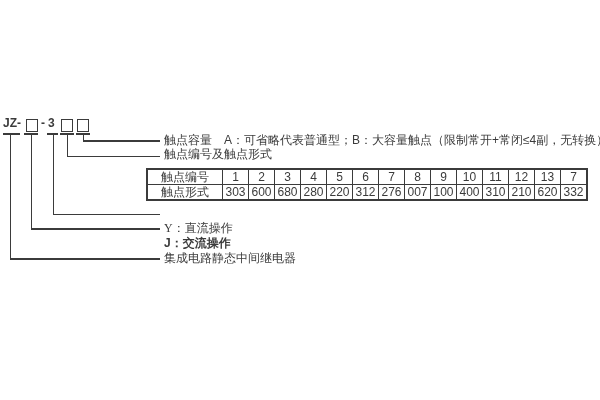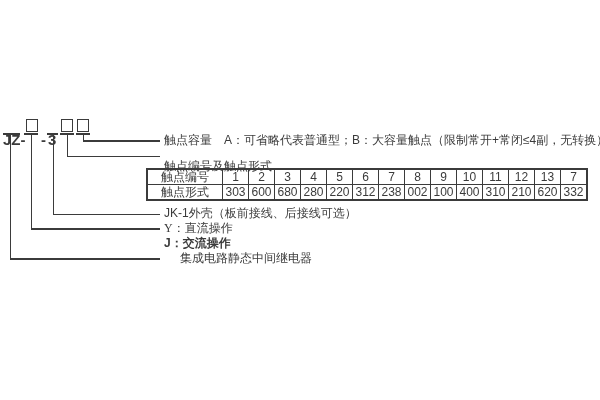--- a/index.html
+++ b/index.html
@@ -11,24 +11,24 @@
     position: relative;
     width: 600px;
     height: 400px;
     background: #ffffff;
     font-family: "Liberation Sans", "DejaVu Sans", sans-serif;
     color: #3b3b3b;
     overflow: hidden;
   }
   .code-text {
     position: absolute;
-    font-size: 15px;
+    font-size: 12px;
     font-weight: bold;
     line-height: 15px;
-    top: 132px;
+    top: 116px;
     white-space: pre;
   }
   .code-box {
     position: absolute;
     top: 119px;
     width: 10px;
     height: 11px;
     border: 1.5px solid #3b3b3b;
     background: #ffffff;
     box-sizing: content-box;
@@ -103,25 +103,24 @@
   <div class="vline" style="left:66.5px;top:134px;height:23px;"></div>
   <div class="vline" style="left:82.5px;top:134px;height:7.5px;"></div>
 
   <div class="hline" style="left:82.5px;top:140px;width:77.5px;"></div>
   <div class="hline" style="left:66.5px;top:155.5px;width:93.5px;"></div>
   <div class="hline" style="left:52.5px;top:213.5px;width:107.5px;"></div>
   <div class="hline" style="left:30.5px;top:228px;width:129.5px;"></div>
   <div class="hline" style="left:9.5px;top:258px;width:150.5px;"></div>
 
   <div class="ann-label" style="top:134px;">触点容量　A：可省略代表普通型；B：大容量触点（限制常开+常闭≤4副，无转换）</div>
-  <div class="ann-label" style="top:160px;">触点编号及触点形式</div>
-  <div class="ann-label" style="top:207px;">JK-1外壳（板前接线、后接线可选）</div>
+  <div class="ann-label" style="top:149px;font-family:Liberation Mono, monospace;">触点编号及触点形式</div>
   <div class="ann-label" style="top:222px;font-family:Liberation Serif, serif;">Y：直流操作</div>
   <div class="ann-label" style="top:237px;font-weight:bold;">J：交流操作</div>
-  <div class="ann-label" style="top:252px;margin-left:16px;">集成电路静态中间继电器</div>
+  <div class="ann-label" style="top:252px;">集成电路静态中间继电器</div>
 
   <table class="contact-table">
     <tbody>
         <tr>
       <td class="hdr">触点编号</td>
       <td class="num">1</td>
       <td class="num">2</td>
       <td class="num">3</td>
       <td class="num">4</td>
       <td class="num">5</td>
@@ -136,22 +135,22 @@
       <td class="num">7</td>
     </tr>
     <tr>
       <td class="hdr">触点形式</td>
       <td class="num">303</td>
       <td class="num">600</td>
       <td class="num">680</td>
       <td class="num">280</td>
       <td class="num">220</td>
       <td class="num">312</td>
-      <td class="num">238</td>
-      <td class="num">002</td>
+      <td class="num">276</td>
+      <td class="num">007</td>
       <td class="num">100</td>
       <td class="num">400</td>
       <td class="num">310</td>
       <td class="num">210</td>
       <td class="num">620</td>
       <td class="num">332</td>
     </tr>
   </tbody>
     </table>
 

